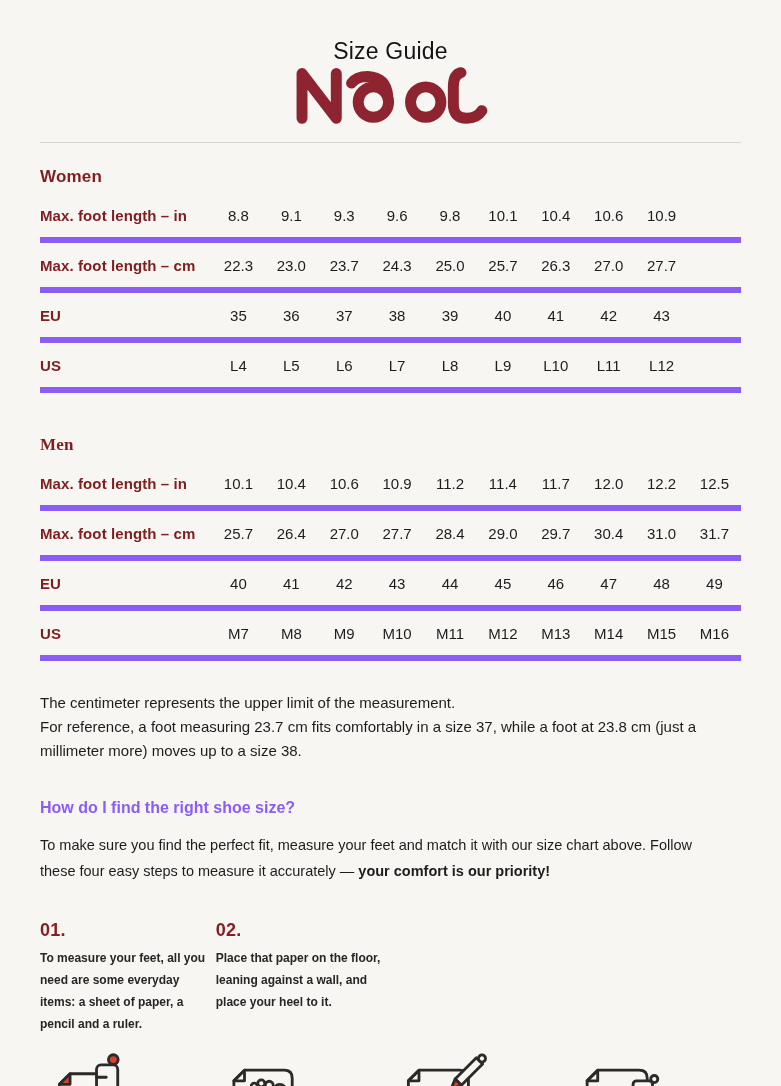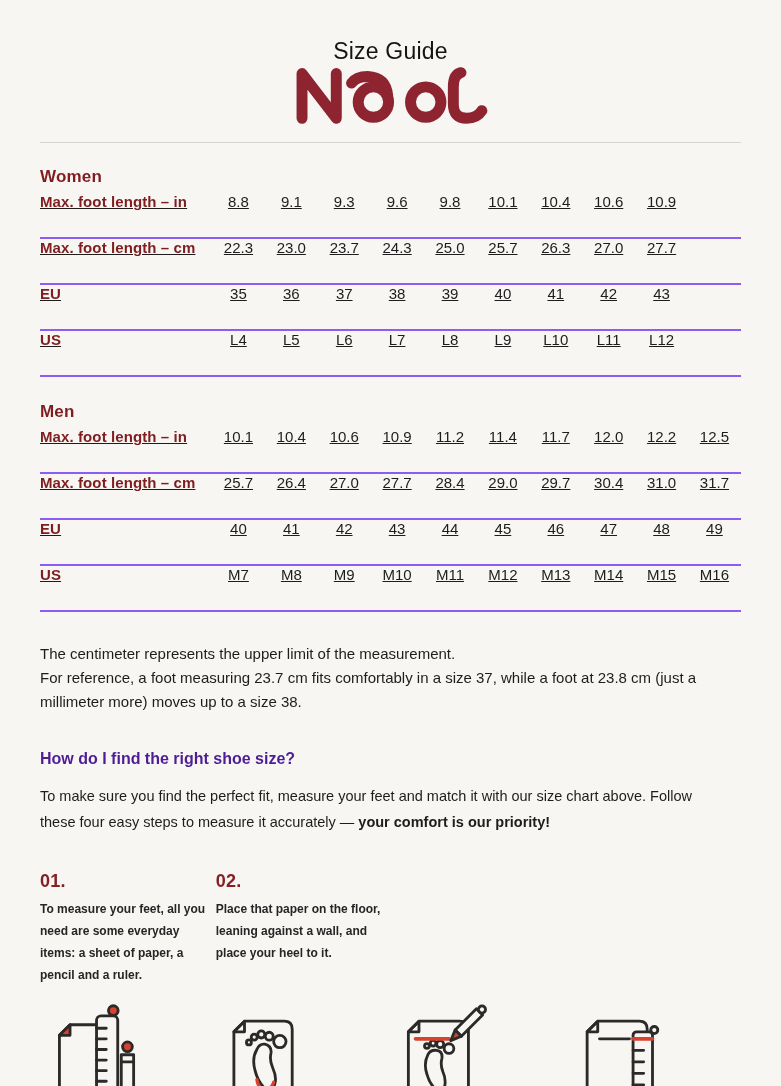--- a/index.html
+++ b/index.html
@@ -8,27 +8,27 @@
     background:#f7f6f3;color:#1d1d1d;
     font-family:"Liberation Sans",sans-serif;
     -webkit-font-smoothing:antialiased;
   }
   .page{padding:38px 40px 0 40px;box-sizing:border-box;}
   .header{display:flex;justify-content:space-between;align-items:center;flex-direction:column;}
   .title{margin:0;font-size:23px;font-weight:500;color:#141414;letter-spacing:.2px;}
   .logo-svg{display:block;}
   .rule{border:none;border-top:1px solid #d8d4cf;margin:18px 0 0 0;}
   .sec-heading{margin:24px 0 6px 0;font-size:17px;font-weight:700;color:#7f1d1f;letter-spacing:.2px;}
-  .sec-heading.men{margin-top:25px;}
-  .trow{display:flex;height:44px;border-bottom:2px solid #8b5cf6;text-decoration:underline;}
+  .sec-heading.men{margin-top:42px;font-family:Liberation Serif, serif;}
+  .trow{display:flex;align-items:center;height:44px;border-bottom:6px solid #8b5cf6;}
   .tlabel{flex:0 0 172px;font-size:15px;font-weight:700;color:#7f1d1f;letter-spacing:.1px;}
   .tval{flex:0 0 52.9px;text-align:center;font-size:15px;color:#1d1d1d;}
   .notes{margin-top:30px;font-size:15px;line-height:24px;max-width:658px;}
   .notes p{margin:0;}
-  .howto-heading{margin:36px 0 0 0;font-size:16px;font-weight:700;color:#4c1d95;}
+  .howto-heading{margin:36px 0 0 0;font-size:16px;font-weight:700;color:#8b5cf6;}
   .intro{margin:15px 0 0 0;font-size:14.5px;line-height:26px;max-width:668px;}
   .intro strong{font-weight:700;}
   .steps{display:grid;grid-template-columns:repeat(4,1fr);column-gap:2px;margin-top:36px;}
   .step-number{font-size:18px;font-weight:700;color:#851f22;letter-spacing:.3px;}
   .step-text{margin-top:6px;font-size:12px;line-height:22px;font-weight:700;color:#262626;}
   .icons{display:grid;grid-template-columns:repeat(4,1fr);column-gap:10px;margin-top:14px;}
   .icon svg{display:block;}
 </style>
 </head>
 <body>

